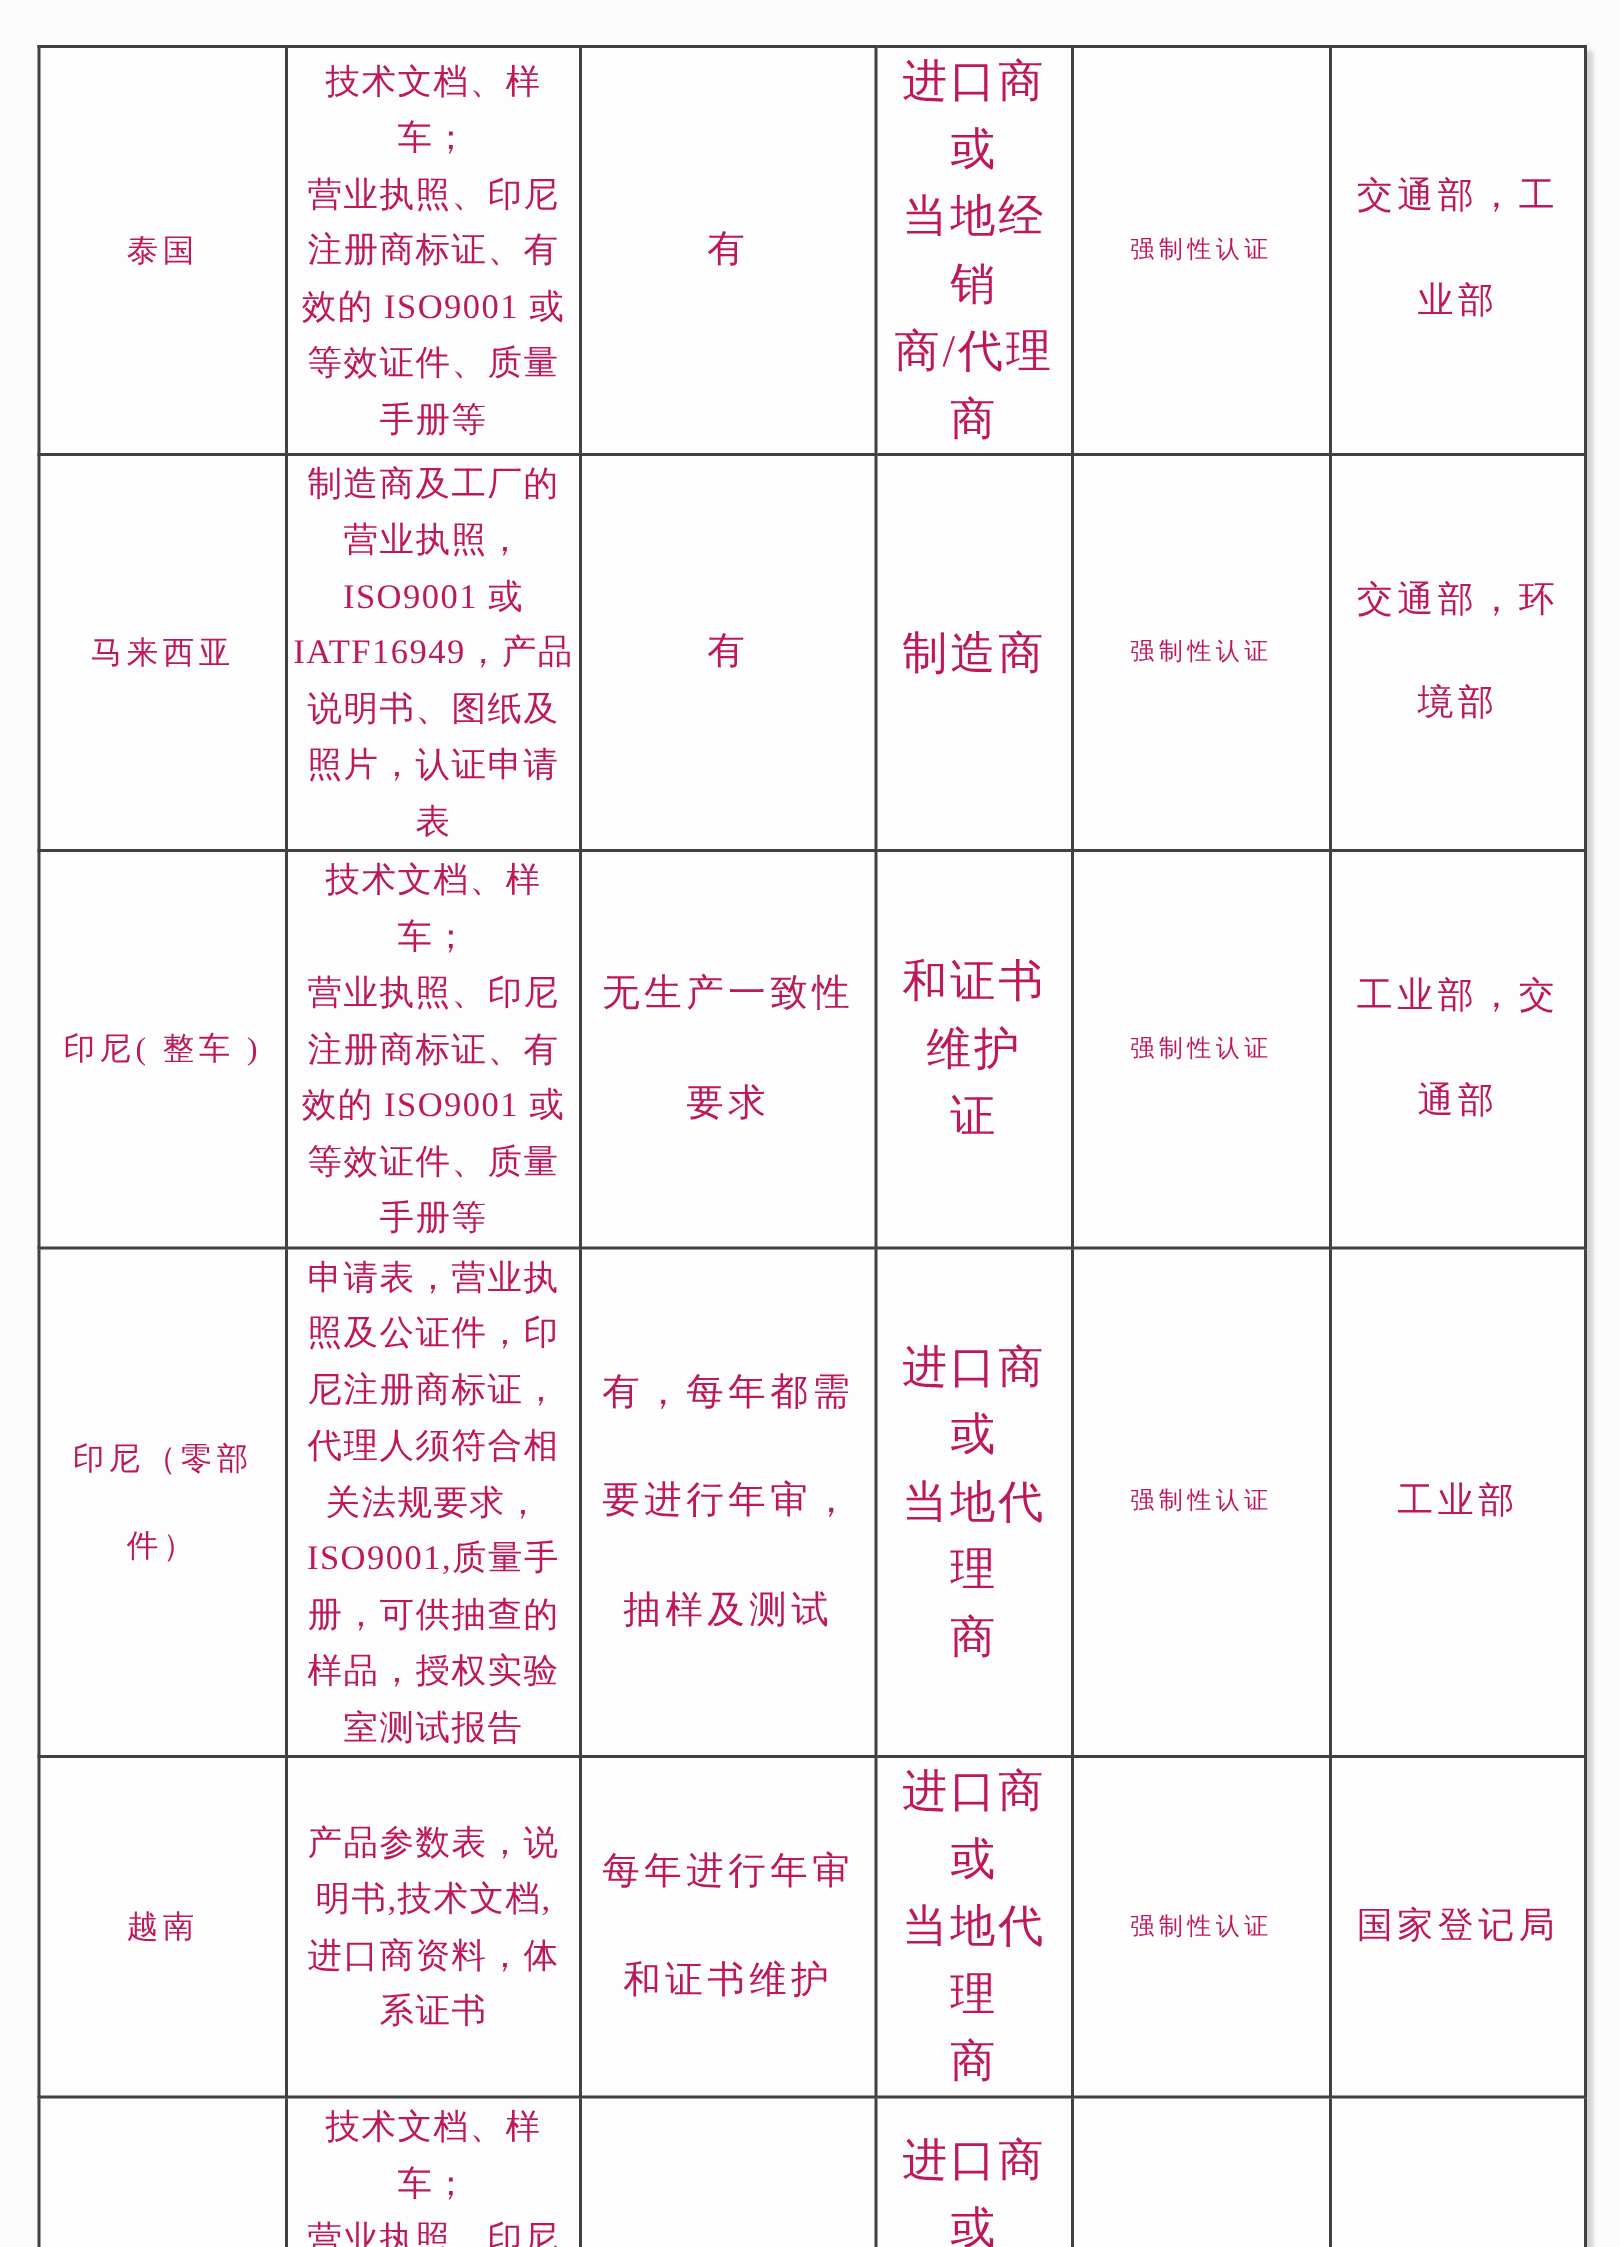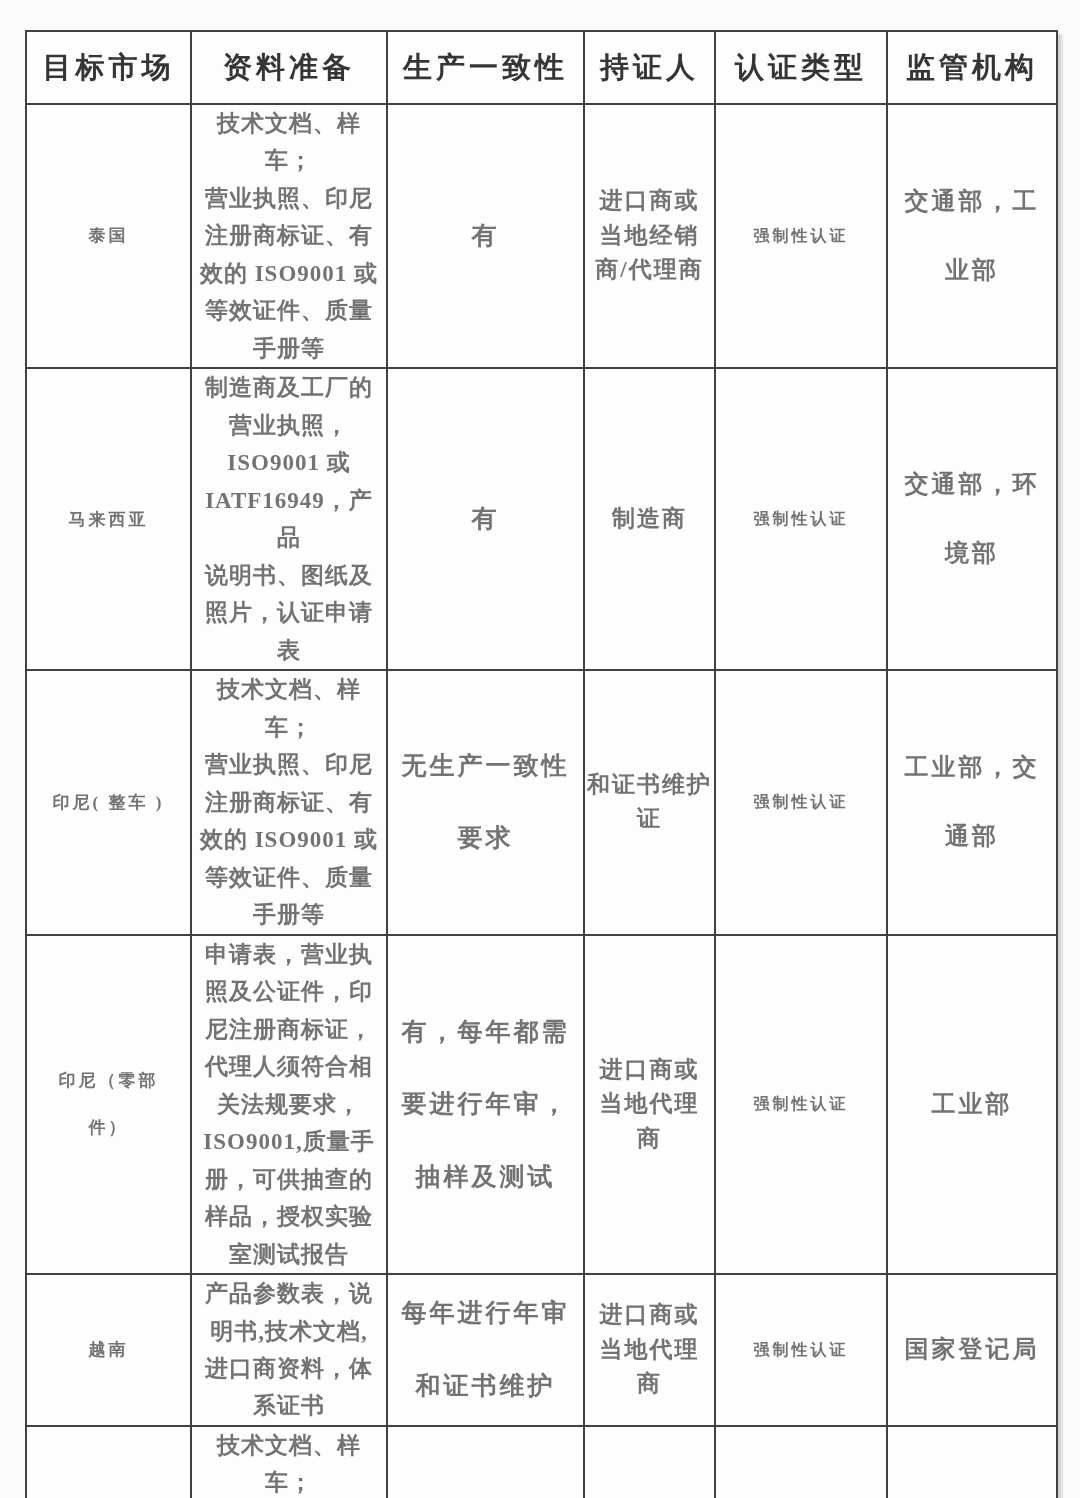--- a/index.html
+++ b/index.html
@@ -23,61 +23,52 @@
     border-collapse: collapse;
     table-layout: fixed;
     background: #fdfdfd;
     box-shadow: 4px 4px 3px rgba(130,130,130,0.35);
   }
   .cert-table th, .cert-table td {
     border: 2px solid #414141;
     text-align: center;
     vertical-align: middle;
     white-space: pre-line;
-    color: #737373;
+    color: #be185d;
     padding: 0 2px;
     overflow: hidden;
-    font-weight: bold;
   }
   .cert-table th {
     font-size: 29px;
     font-weight: bold;
     color: #353535;
     letter-spacing: 4px;
     line-height: 1.2;
   }
-  .c-market  { font-size: 17px; line-height: 2.8;  letter-spacing: 3px; }
+  .c-market  { font-size: 21px; line-height: 2.8;  letter-spacing: 3px; }
   .c-docs    { font-size: 23px; line-height: 1.63; letter-spacing: 1px; }
   .c-conf    { font-size: 25px; line-height: 2.9;  letter-spacing: 3px; }
-  .c-holder  { font-size: 23px; line-height: 1.5;  letter-spacing: 2px; }
+  .c-holder  { font-size: 30px; line-height: 1.5;  letter-spacing: 2px; }
   .c-type    { font-size: 16px; line-height: 1.5;  letter-spacing: 3px; }
   .c-reg     { font-size: 24px; line-height: 2.9;  letter-spacing: 3px; margin-left: 36px; }
 </style>
 </head>
 <body>
 
 <div class="page">
   <table class="cert-table">
     <colgroup>
       <col style="width:165px">
       <col style="width:196px">
       <col style="width:197px">
       <col style="width:131px">
       <col style="width:172px">
       <col style="width:170px">
     </colgroup>
     <tbody>
-        <tr style="height:73px">
-      <th>目标市场</th>
-      <th>资料准备</th>
-      <th>生产一致性</th>
-      <th>持证人</th>
-      <th>认证类型</th>
-      <th>监管机构</th>
-    </tr>
     <tr style="height:222px">
       <td class="c-market">泰国</td>
       <td class="c-docs">技术文档、样车；
 营业执照、印尼
 注册商标证、有
 效的 ISO9001 或
 等效证件、质量
 手册等</td>
       <td class="c-conf">有</td>
       <td class="c-holder">进口商或

